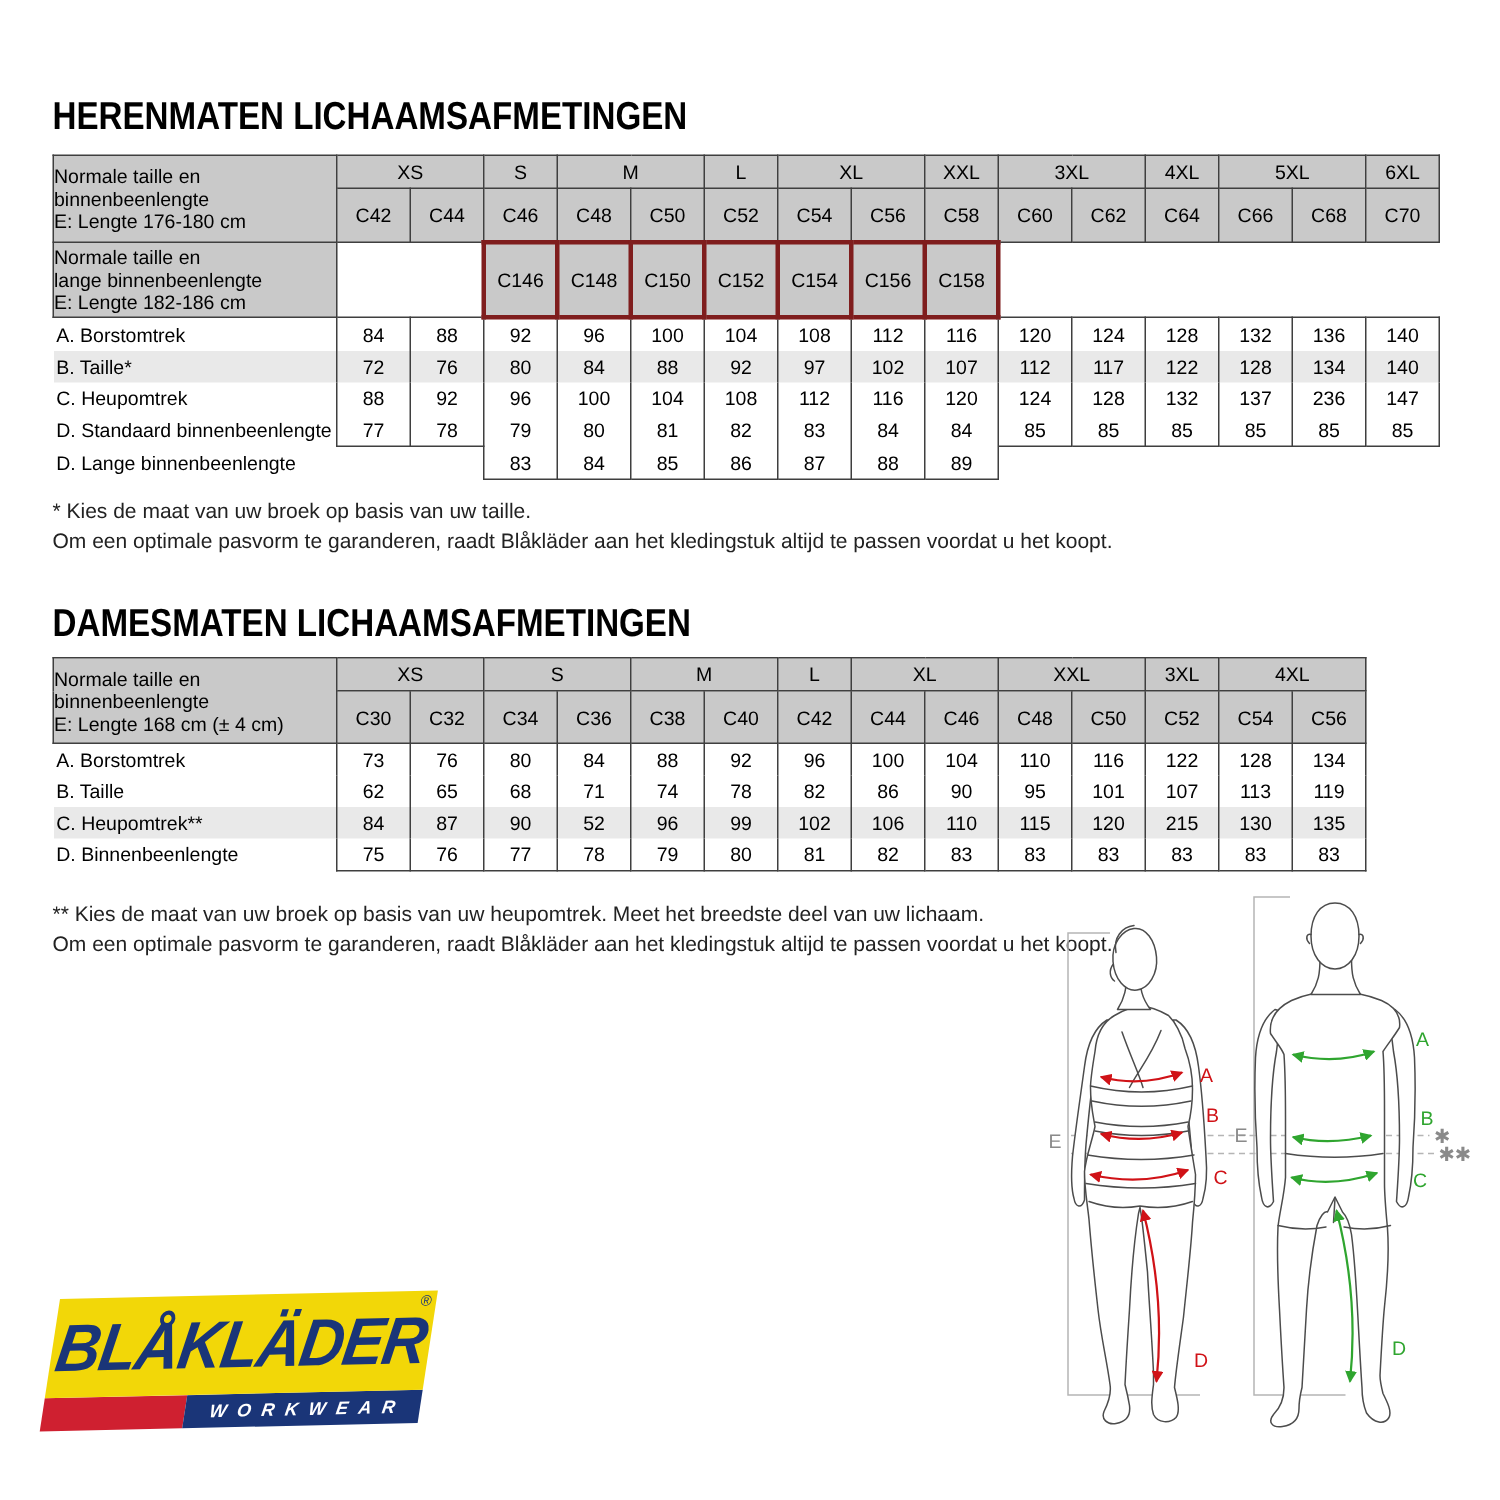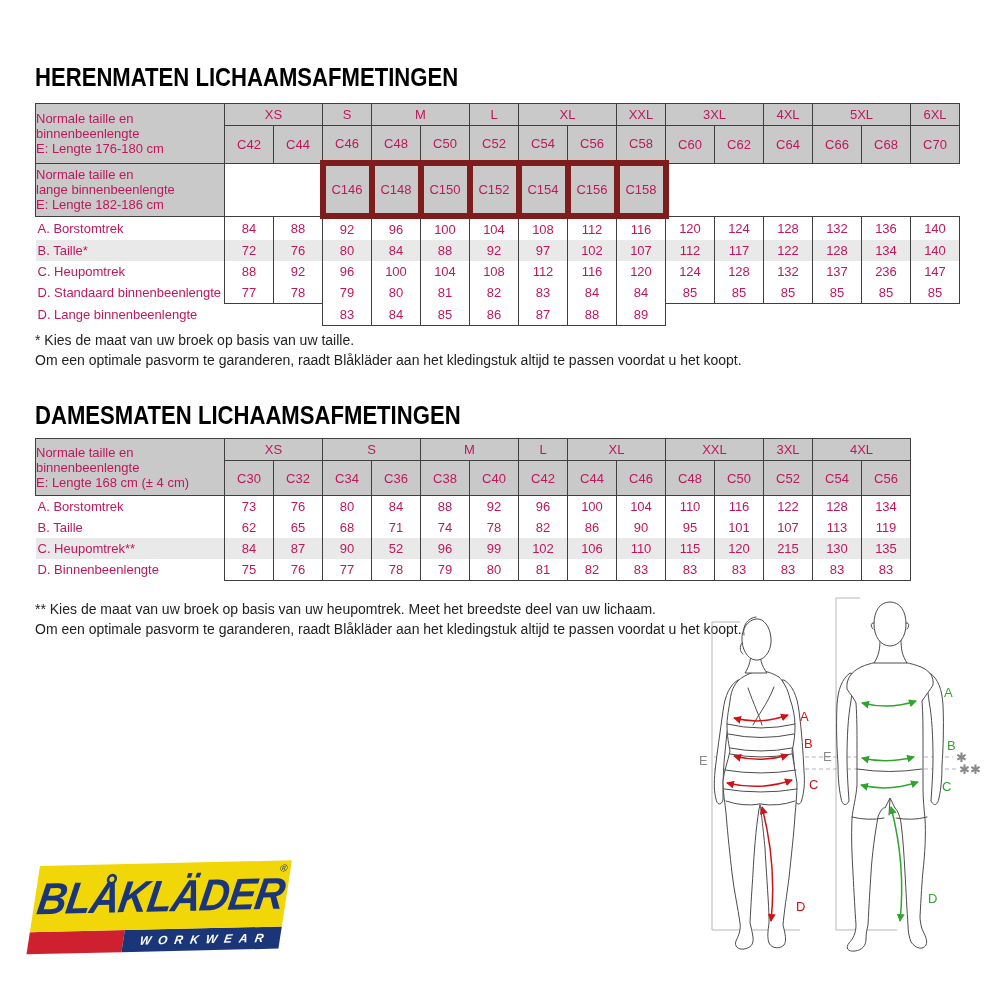--- a/index.html
+++ b/index.html
@@ -2,30 +2,30 @@
 <html><head>
 <meta charset="utf-8">
 <style>
   html,body{margin:0;padding:0;background:#fff;}
   .page{position:relative;width:998px;height:1000px;background:#fff;overflow:hidden;
         font-family:"Liberation Sans",sans-serif;color:#1c1c1c;}
   .abs{position:absolute;}
   h1.sec-title{margin:0;font-size:26px;font-weight:700;color:#000;letter-spacing:0;
         transform:scaleX(0.85);transform-origin:left center;white-space:nowrap;}
   
-  table.sizes{border-collapse:collapse;table-layout:fixed;font-size:13px;color:#be185d;}
+  table.sizes{border-collapse:collapse;table-layout:fixed;font-size:13px;color:#000000;}
   table.sizes col.label-col{width:189px;}
   table.sizes col.c{width:49px;}
   table.sizes th,table.sizes td{padding:0;font-weight:normal;text-align:center;vertical-align:middle;}
   .grp{background:#c9c9c9;border:1px solid #3f3f3f;height:21px;}
   .csz{background:#c9c9c9;border:1px solid #3f3f3f;height:34px;}
   .corner{background:#c9c9c9;border:1px solid #3f3f3f;text-align:left;padding:2px 6px;}
   .corner2{background:#c9c9c9;border:1px solid #3f3f3f;text-align:left;padding:2px 6px;height:47px;}
   .cl-line{font-size:13px;line-height:15px;text-align:left;}
-  .csz2{background:#c9c9c9;border:6px solid #7f1d1d;height:47px;}
+  .csz2{background:#c9c9c9;border:3px solid #7f1d1d;height:47px;}
   .blankcell{background:#fff;border-left:1px solid #3f3f3f;border-right:1px solid #3f3f3f;}
   .gapcell{background:#fff;border:none;}
   .rlabel{text-align:left !important;padding-left:2px !important;height:21px;}
   td.v{border-left:1px solid #3f3f3f;border-right:1px solid #3f3f3f;height:21px;}
   td.bot{border-bottom:1px solid #3f3f3f;}
   td.void{border:none;height:21px;}
   tbody tr:first-child th,tbody tr:first-child td{border-top:1px solid #3f3f3f;}
   tr.shaded th,tr.shaded td.v{background:#e9e9e9;}
   tr.shaded .rlabel{background:#e9e9e9;}
   

